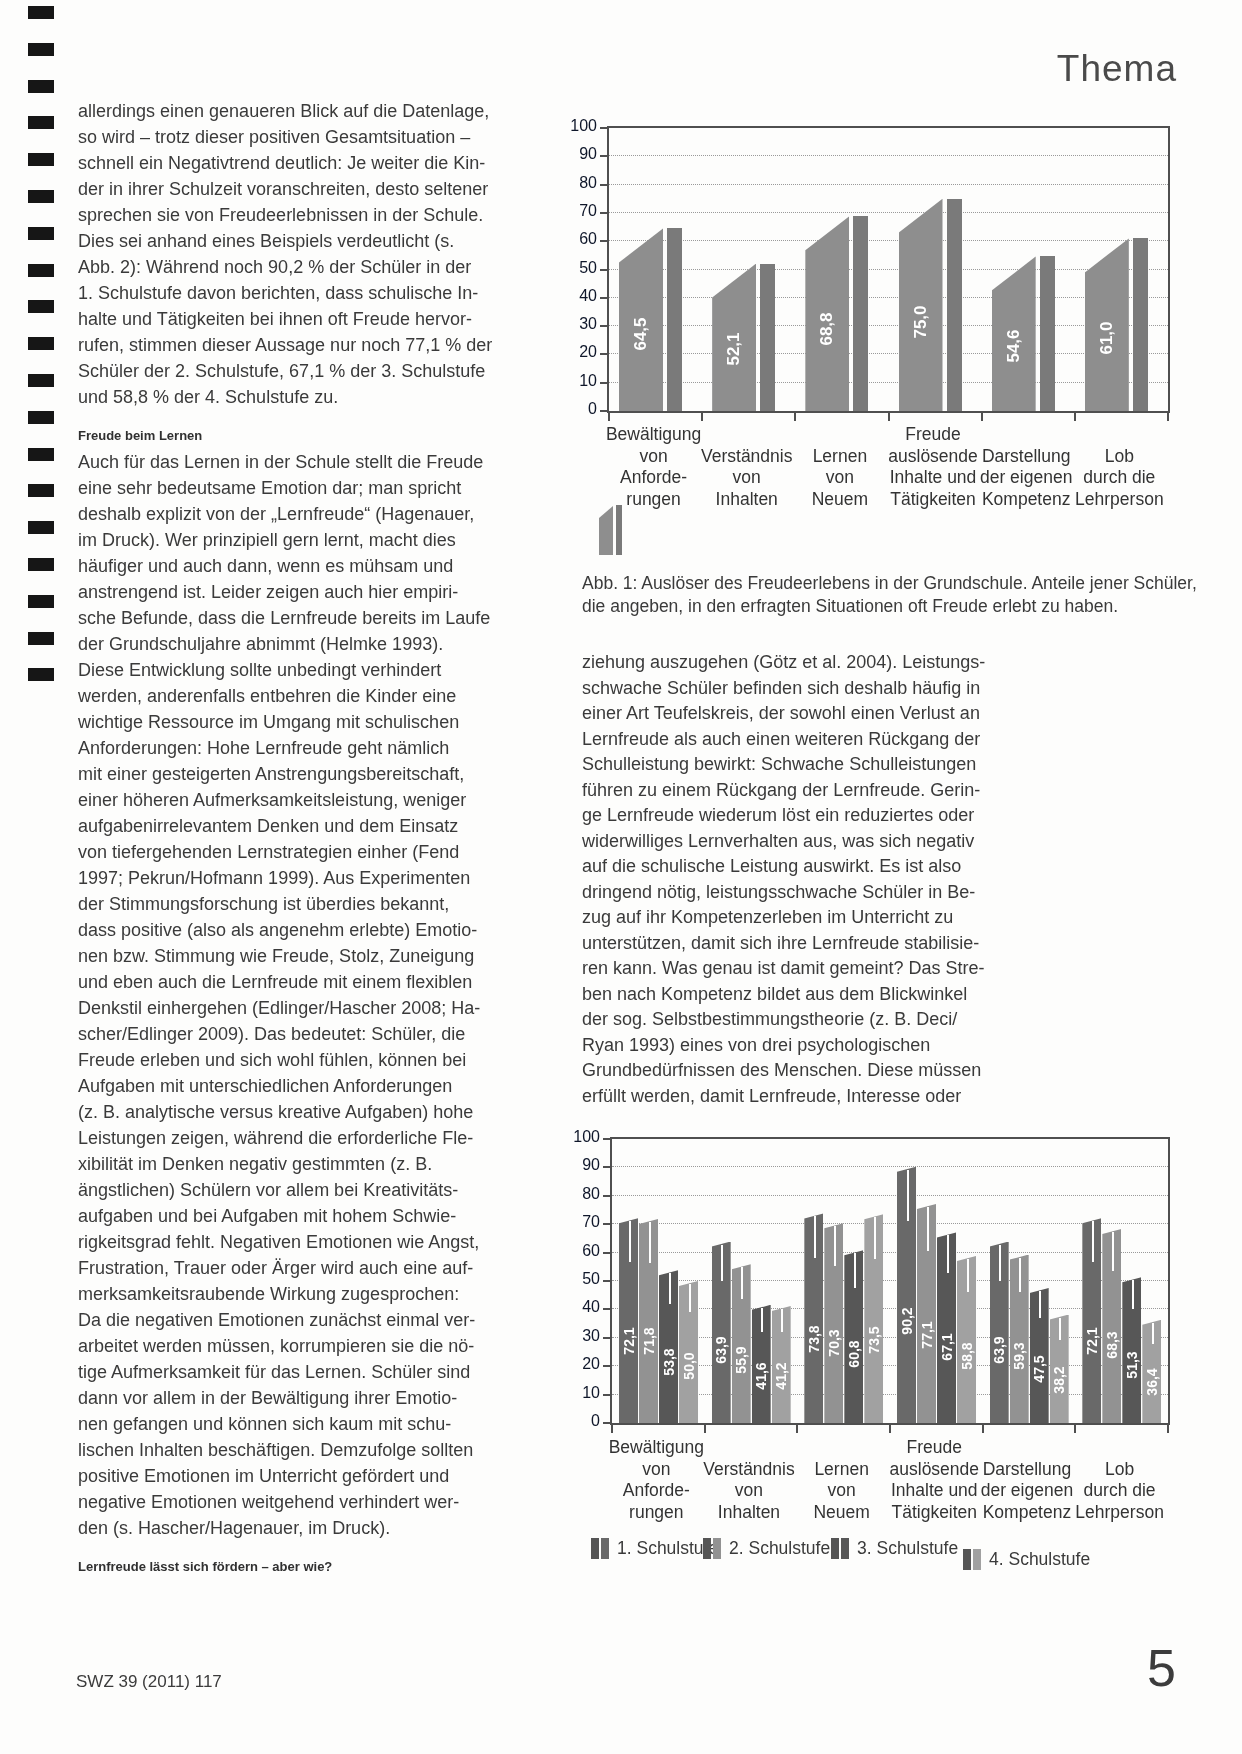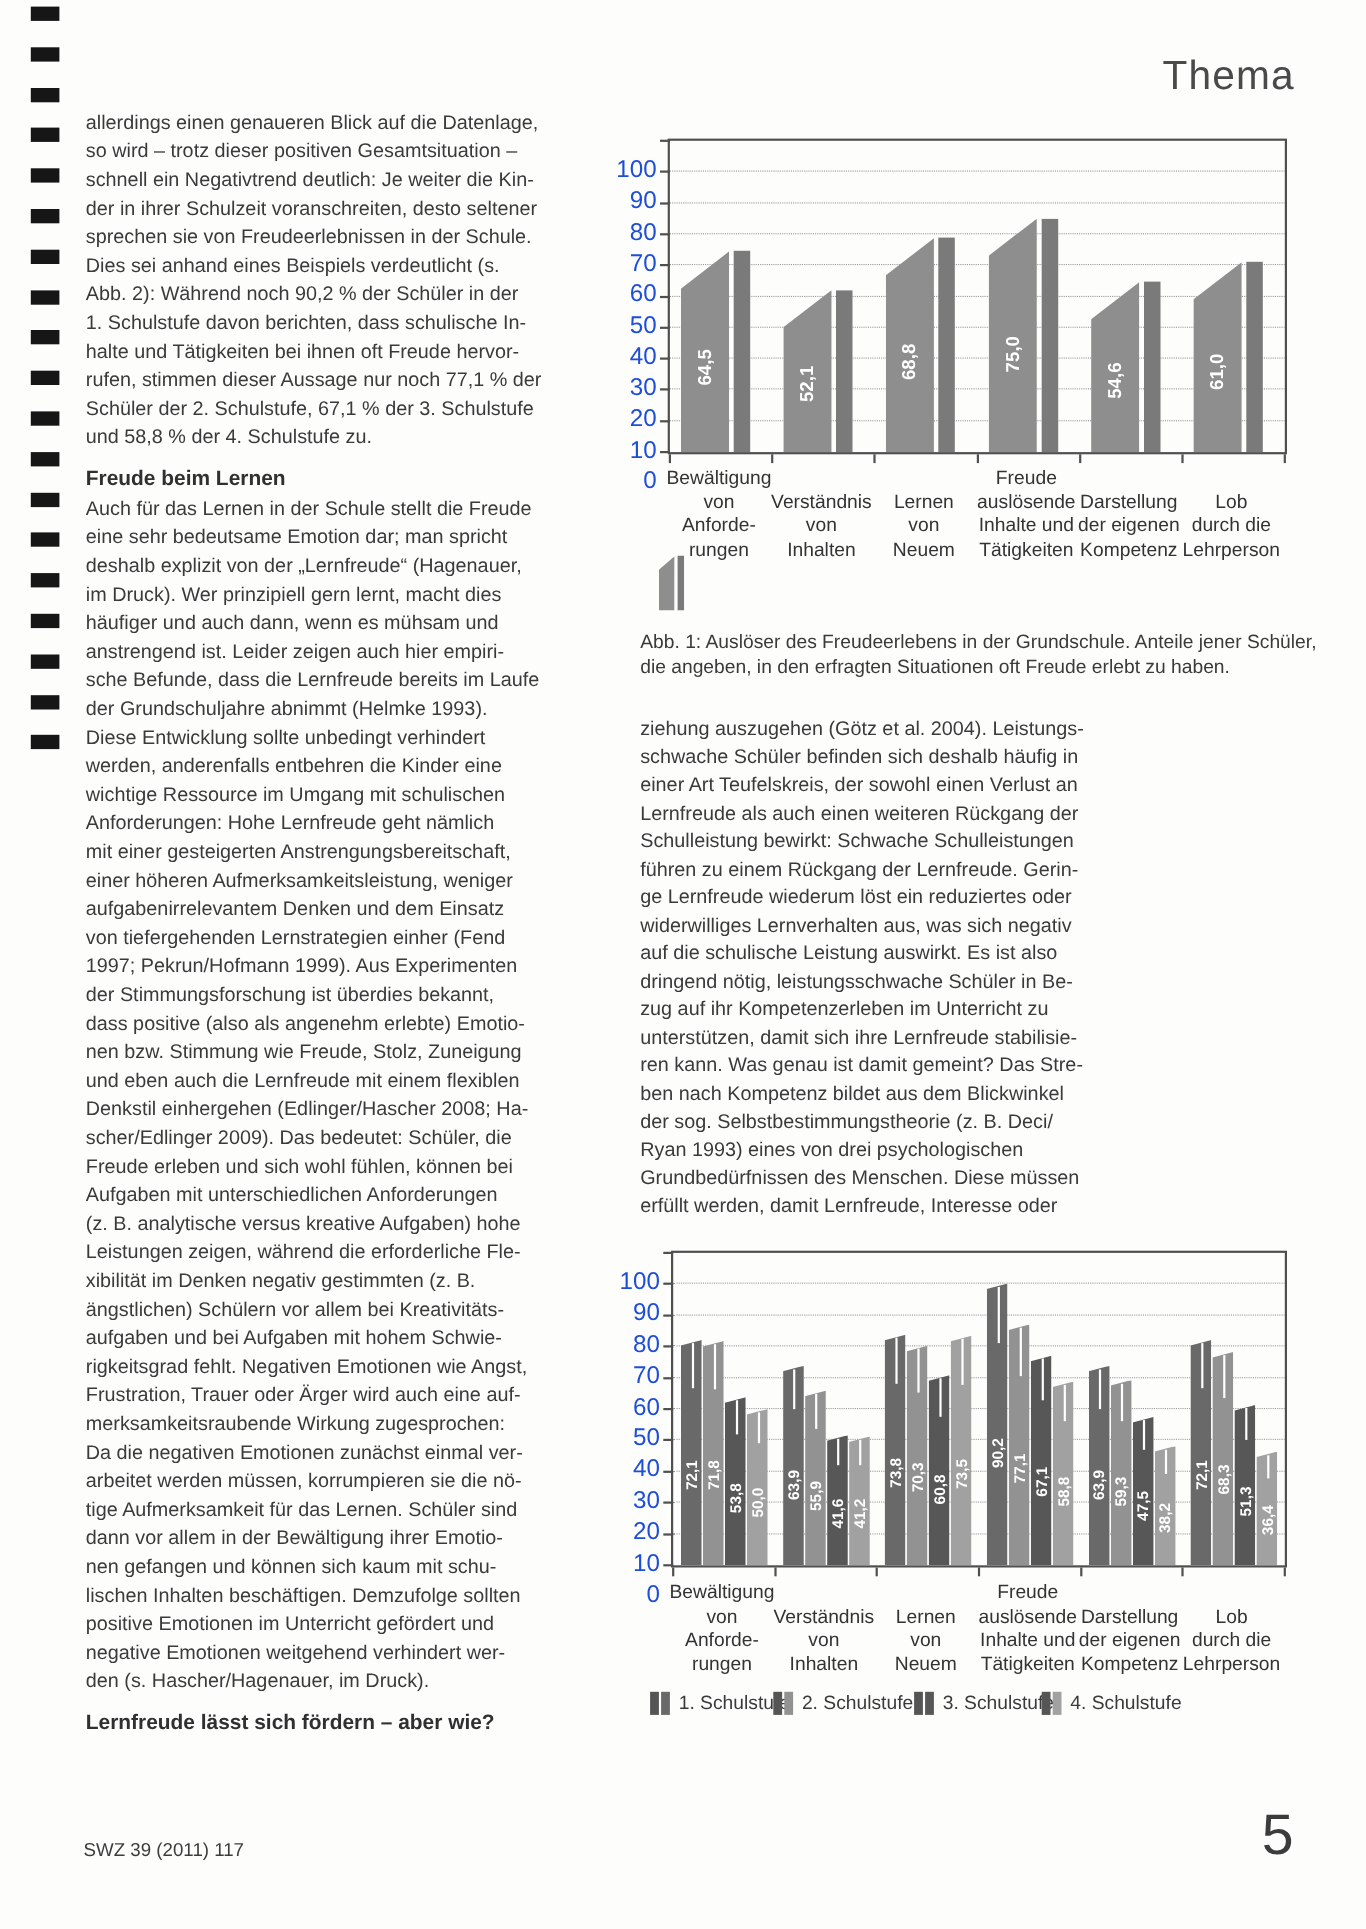--- a/index.html
+++ b/index.html
@@ -6,28 +6,28 @@
   .page{position:relative;width:1242px;height:1754px;background:#fdfdfc;margin:0 auto;overflow:hidden;
         font-family:"Liberation Sans",sans-serif;color:#3a3a3a;}
   .pre{white-space:pre-line;}
   
   .scanmark{position:absolute;left:28px;width:26px;height:13px;background:#161616;}
   
   .thema{position:absolute;left:960px;top:48px;width:217px;text-align:right;
          font-size:37px;color:#4a4a4a;letter-spacing:1px;}
   
   .col-left{position:absolute;left:78px;top:98px;font-size:18px;line-height:26px;}
-  .col-left h3{font-size:19px;line-height:26px;margin:13px 0 0 0;color:#303030;}
+  .col-left h3{font-size:13px;line-height:26px;margin:13px 0 0 0;color:#303030;}
   .col-left p{margin:0;}
   .col-right{position:absolute;left:582px;top:650px;font-size:18px;line-height:25.5px;}
   .col-right p{margin:0;}
   
   .plot{position:absolute;border:2px solid #4f4f4f;box-sizing:border-box;background:#fdfdfc;}
   .grid{position:absolute;left:0;right:0;height:0;border-top:1px dotted #9a9a9a;}
-  .ylab{position:absolute;width:46px;text-align:right;font-size:22px;color:#1d4ed8;margin-top:24px;}
+  .ylab{position:absolute;width:46px;text-align:right;font-size:16px;color:#0f172a;}
   .ytick{position:absolute;left:-9px;width:9px;height:2px;background:#4f4f4f;}
   .xtick{position:absolute;width:2px;height:8px;background:#4f4f4f;}
   .bar{position:absolute;bottom:0;}
   .vlabel{position:absolute;left:50%;white-space:nowrap;color:#fff;font-weight:700;
           transform:translate(-50%,-50%) rotate(-90deg);}
   .leader{position:absolute;left:50%;top:3px;width:2px;background:#fff;}
   .cats{position:absolute;display:flex;}
   .catcell{display:flex;justify-content:center;align-items:flex-end;}
   .catcell span{text-align:center;white-space:pre-line;font-size:17.5px;line-height:21.5px;color:#333;}
   
@@ -442,21 +442,21 @@
         </div>
         <div class="txt">2. Schulstufe</div>
       </div>
       <div class="entry" style="left: 256px;">
         <div class="micon">
           <div style="width: 8px; height: 21px; background: rgb(85, 85, 85);"></div>
           <div style="width: 8px; height: 21px; margin-left: 2px; background: rgb(87, 87, 87);"></div>
         </div>
         <div class="txt">3. Schulstufe</div>
       </div>
-      <div class="entry" style="left: 372px;">
+      <div class="entry" style="left: 388px; margin-top: 11px;">
         <div class="micon">
           <div style="width: 8px; height: 21px; background: rgb(85, 85, 85);"></div>
           <div style="width: 8px; height: 21px; margin-left: 2px; background: rgb(161, 161, 161);"></div>
         </div>
         <div class="txt">4. Schulstufe</div>
       </div>
     </div>
 
   <div class="footer-left">SWZ 39 (2011) 117</div>
   <div class="page-num">5</div>

